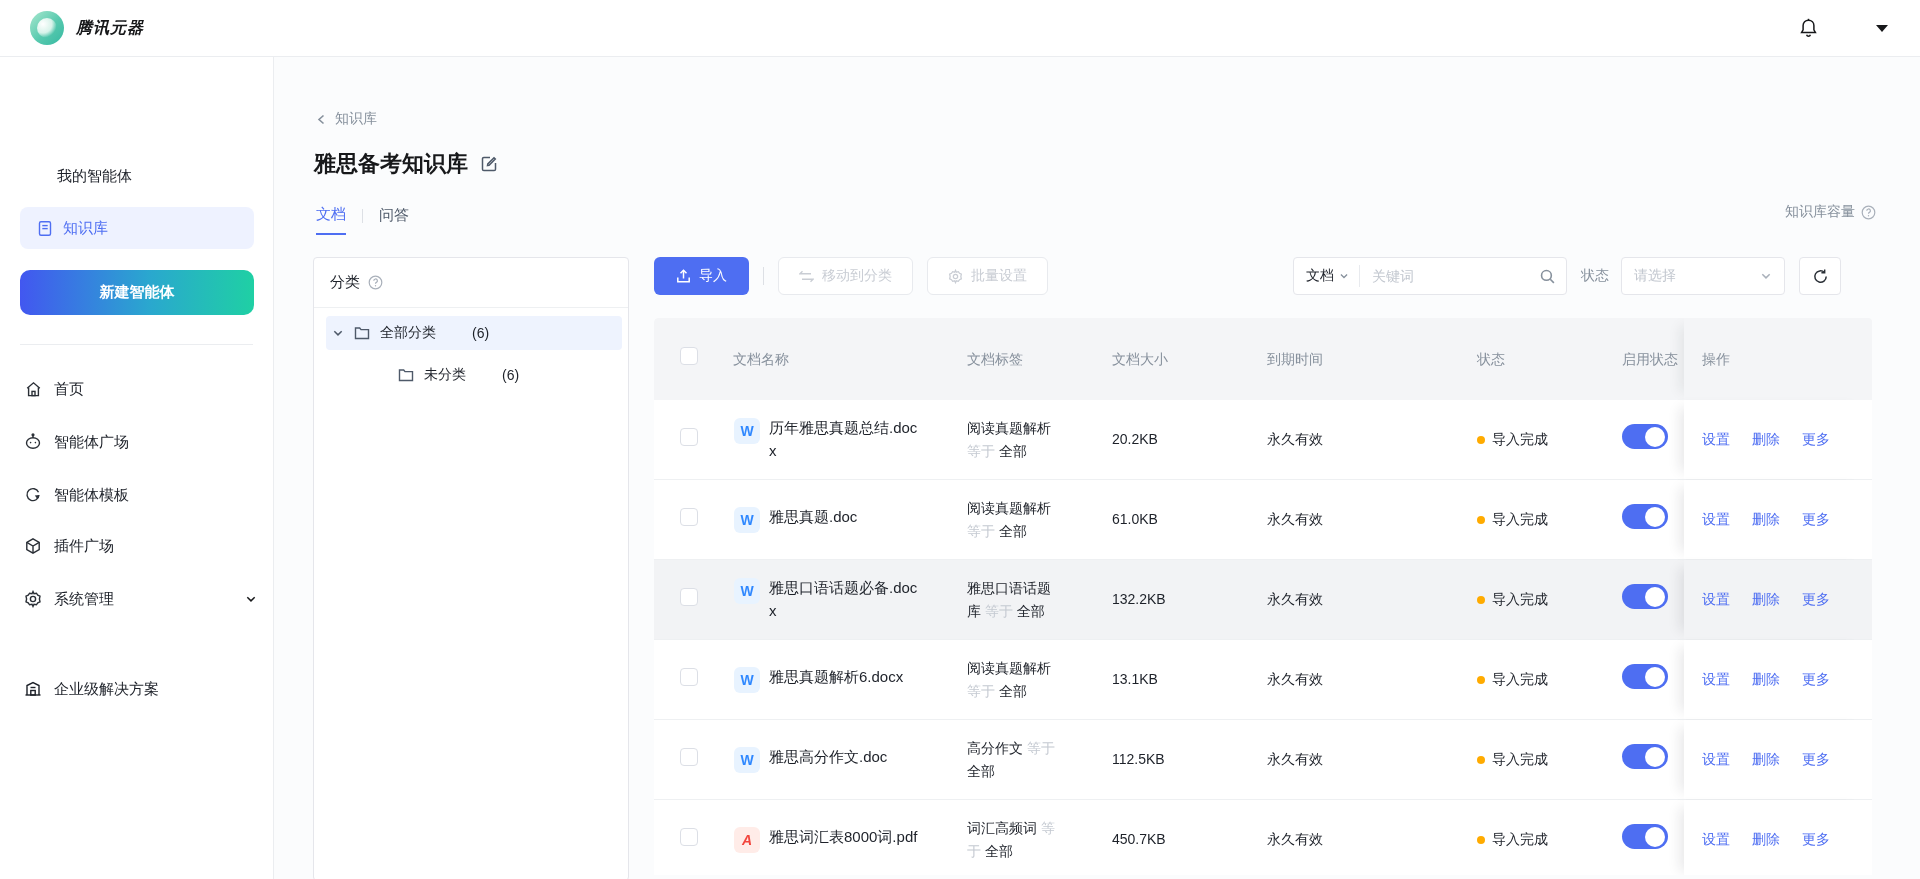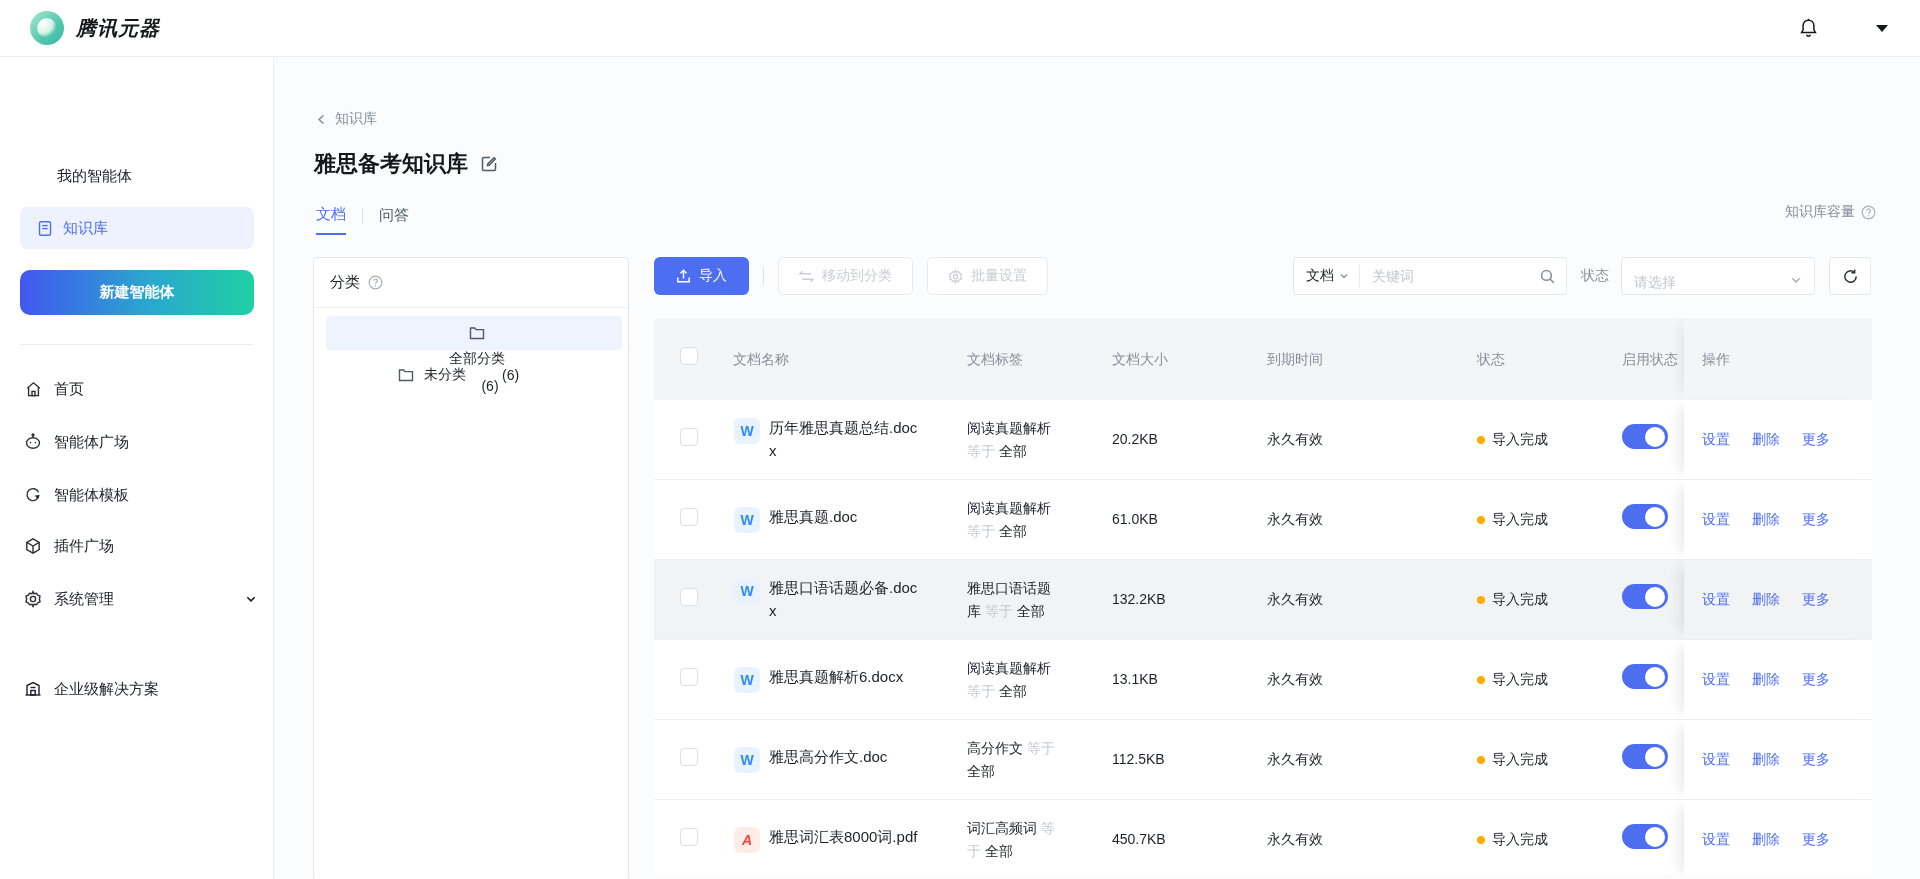--- a/index.html
+++ b/index.html
@@ -5,21 +5,21 @@
   * { margin:0; padding:0; box-sizing:border-box; }
   html,body { width:1920px; height:879px; overflow:hidden; }
   body { font-family:"Liberation Sans","DejaVu Sans",sans-serif; background:#fff; color:#1d2129; font-size:14px; position:relative; }
   a { text-decoration:none; cursor:pointer; }
 
   
   .topbar { position:absolute; top:0; left:0; right:0; height:57px; background:#fff; border-bottom:1px solid #ebedf0; display:flex; align-items:center; z-index:30; }
   .brand { display:flex; align-items:center; gap:12px; margin-left:30px; }
   .logo-mark { width:34px; height:34px; border-radius:50%; background:linear-gradient(135deg,#a9e8cf 0%,#57c9ae 55%,#36b9a2 100%); position:relative; overflow:hidden; }
   .logo-mark::after { content:""; position:absolute; left:7px; top:7px; width:20px; height:20px; border-radius:50%; background:radial-gradient(circle at 30% 30%, #ffffff 0%, #d8f3ea 45%, rgba(255,255,255,0) 70%); }
-  .brand-name { font-size:20px; font-weight:800; font-style:italic; color:#17181a; letter-spacing:1px; }
+  .brand-name { font-size:16px; font-weight:800; font-style:italic; color:#17181a; letter-spacing:1px; }
   .topbar-right { margin-left:auto; display:flex; align-items:center; gap:56px; margin-right:32px; }
   .icon-btn { width:24px; height:24px; display:flex; align-items:center; justify-content:center; cursor:pointer; color:#17181a; }
   .caret-down { width:0; height:0; border-left:6px solid transparent; border-right:6px solid transparent; border-top:7px solid #17181a; cursor:pointer; }
 
   
   .sidebar { position:absolute; top:57px; left:0; bottom:0; width:274px; background:#fff; border-right:1px solid #ebedf0; z-index:20; }
   .space-row { position:absolute; top:40px; left:24px; right:20px; height:36px; display:flex; align-items:center; gap:14px; cursor:pointer; }
   .avatar { width:36px; height:36px; border-radius:50%; background:#d9f2ea; display:flex; align-items:center; justify-content:center; color:#4d7df2; }
   .space-label { font-size:16px; font-weight:700; color:#17181a; flex:1; }
   .chev { color:#4e5969; display:flex; }
@@ -45,41 +45,41 @@
   .tab-sep { width:1px; height:14px; background:#dde0e5; margin-bottom:8px; }
   .capacity { position:absolute; top:146px; right:44px; display:flex; align-items:center; gap:6px; color:#86909c; font-size:14px; cursor:pointer; }
 
   
   .cat-panel { position:absolute; top:200px; left:39px; width:316px; bottom:-2px; background:#fff; border:1px solid #e5e6eb; border-radius:4px; }
   .cat-head { height:50px; display:flex; align-items:center; gap:8px; padding:0 16px; font-size:15px; color:#1d2129; border-bottom:1px solid #eef0f2; }
   .cat-search { margin:16px 14px 10px 18px; height:37px; border:1px solid #e5e6eb; border-radius:4px; display:flex; align-items:center; padding:0 12px; background:#fff; }
   .cat-search input { border:none; outline:none; flex:1; font-size:14px; font-family:inherit; color:#1d2129; background:transparent; }
   .cat-search input::placeholder { color:#c2c7cf; }
   .tree-item { display:flex; align-items:center; height:34px; font-size:14px; color:#1d2129; cursor:pointer; border-radius:4px; }
-  .tree-item.selected { background:#eef3fe;flex-direction:column; }
+  .tree-item.selected { background:#eef3fe; }
   .tree-row1 { margin:8px 6px 0 12px; padding-left:6px; gap:10px; }
   .tree-row2 { margin:8px 6px 0 12px; padding-left:72px; gap:10px; }
   .tree-count { margin-left:26px; color:#1d2129; }
   .folder-ic { color:#4e5969; display:flex; }
 
   
   .toolbar { position:absolute; top:200px; left:380px; height:38px; display:flex; align-items:center; }
   .btn-import { height:38px; padding:4px 22px; background:#4e6ef2; color:#fff; border:none; border-radius:6px; font-size:14px; display:flex; align-items:center; gap:8px; cursor:pointer; font-family:inherit; }
   .tb-sep { width:1px; height:18px; background:#dde0e5; margin:0 14px; }
   .btn-ghost { height:38px; padding:0 20px; background:#fff; color:#c9cdd4; border:1px solid #e8eaee; border-radius:6px; font-size:14px; display:flex; align-items:center; gap:8px; cursor:not-allowed; font-family:inherit; }
   .btn-ghost + .btn-ghost { margin-left:14px; }
 
   .filters { position:absolute; top:200px; left:1019px; height:38px; display:flex; align-items:center; }
   .combo { width:274px; height:38px; border:1px solid #e5e6eb; border-radius:4px; background:#fff; display:flex; align-items:center; }
   .combo-type { display:flex; align-items:center; gap:5px; padding:0 10px 0 12px; font-size:14px; color:#1d2129; border-right:1px solid #e8eaee; height:22px; cursor:pointer; }
   .combo input { flex:1; border:none; outline:none; padding:0 8px 0 12px; font-size:14px; font-family:inherit; min-width:0; background:transparent; }
   .combo input::placeholder { color:#c2c7cf; }
   .combo .mag { margin-right:10px; color:#86909c; display:flex; cursor:pointer; }
   .status-label { margin:0 12px 0 14px; color:#86909c; font-size:14px; }
-  .select { width:194px; height:38px; border:1px solid #e5e6eb; border-radius:4px; background:#fff; display:flex; align-items:flex-start; justify-content:space-between; padding:16px 12px; color:#c2c7cf; font-size:14px; cursor:pointer; }
+  .select { width:164px; height:38px; border:1px solid #e5e6eb; border-radius:4px; background:#fff; display:flex; align-items:center; justify-content:space-between; padding:8px 12px; color:#c2c7cf; font-size:14px; cursor:pointer; }
   .refresh-btn { width:42px; height:38px; margin-left:14px; border:1px solid #e5e6eb; border-radius:4px; background:#fff; display:flex; align-items:center; justify-content:center; color:#4e5969; cursor:pointer; }
 
   
   .table { position:absolute; top:261px; left:380px; width:1218px; bottom:4px; overflow:hidden; background:#fff; border-radius:4px 4px 0 0; }
   .thead, .trow { display:grid; grid-template-columns:76px 234px 145px 155px 210px 145px 65px 188px; align-items:center; }
   .thead { height:82px; background:#f4f5f7; color:#86909c; font-size:14px; border-radius:4px 4px 0 0; }
   .trow { height:80px; background:#fff; border-bottom:1px solid #eef0f2; }
   .trow.hl { background:#f2f3f5; }
   .cell { padding-left:3px; line-height:1.5; }
   .c-check { padding-left:26px; }

